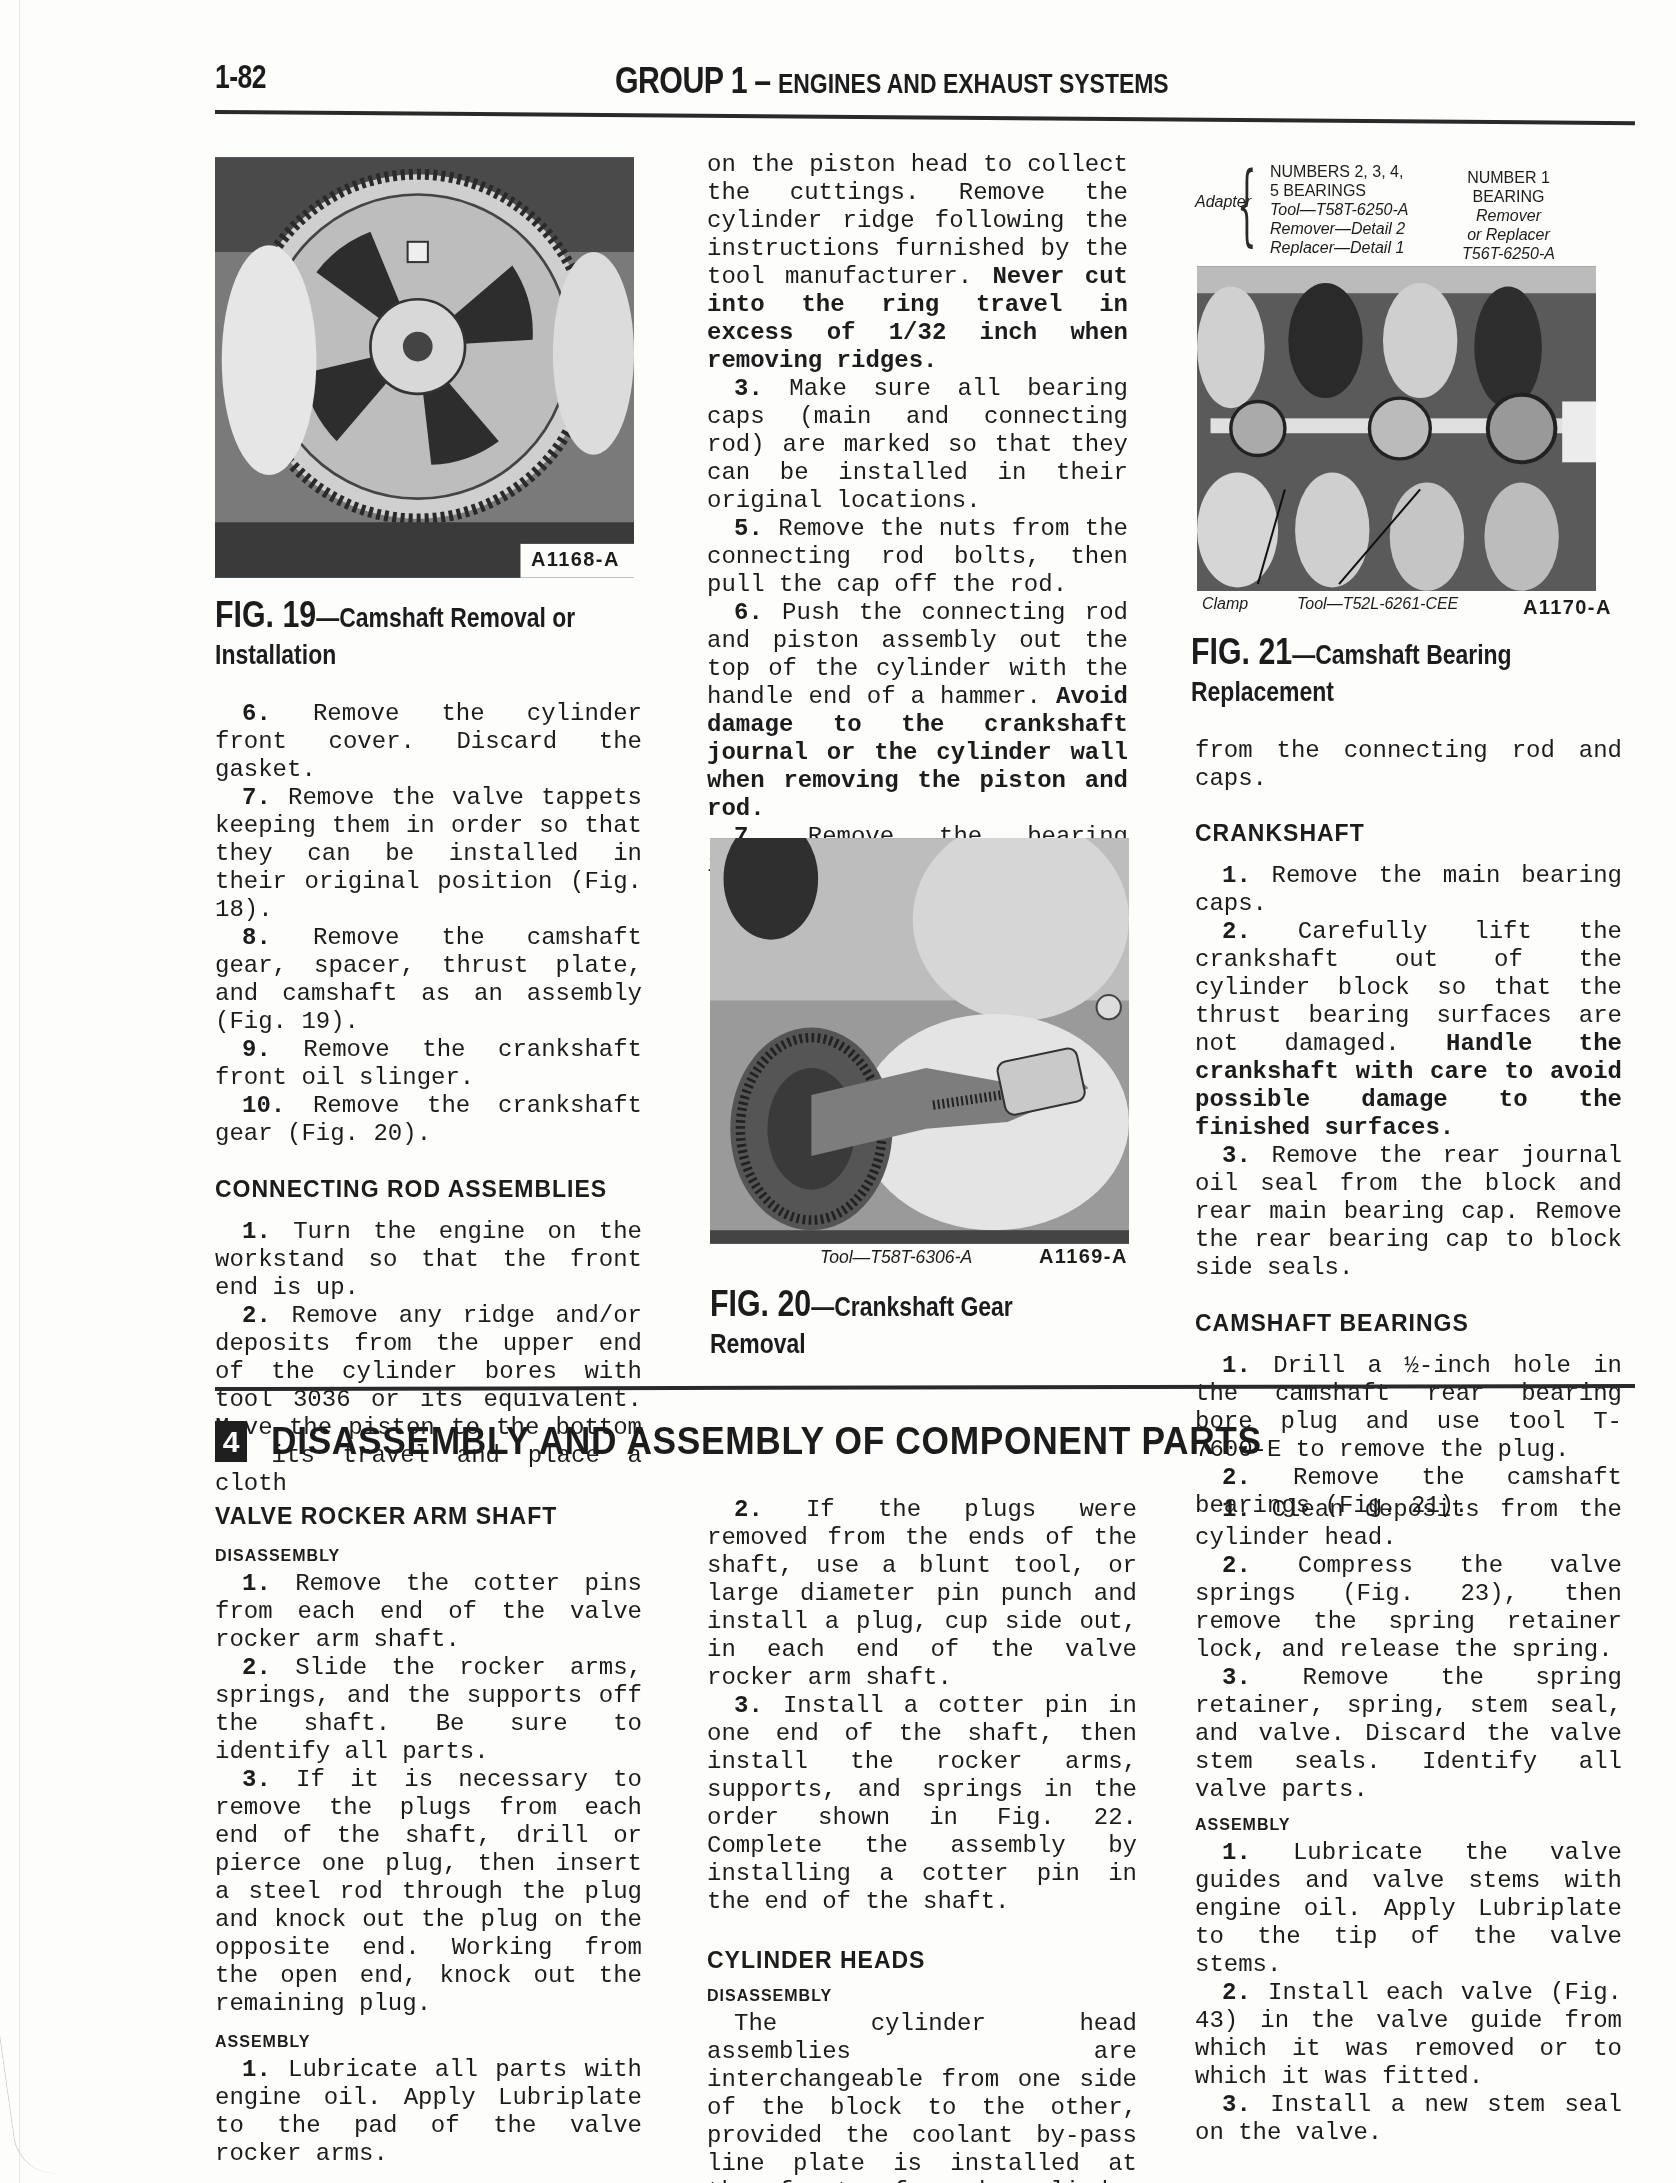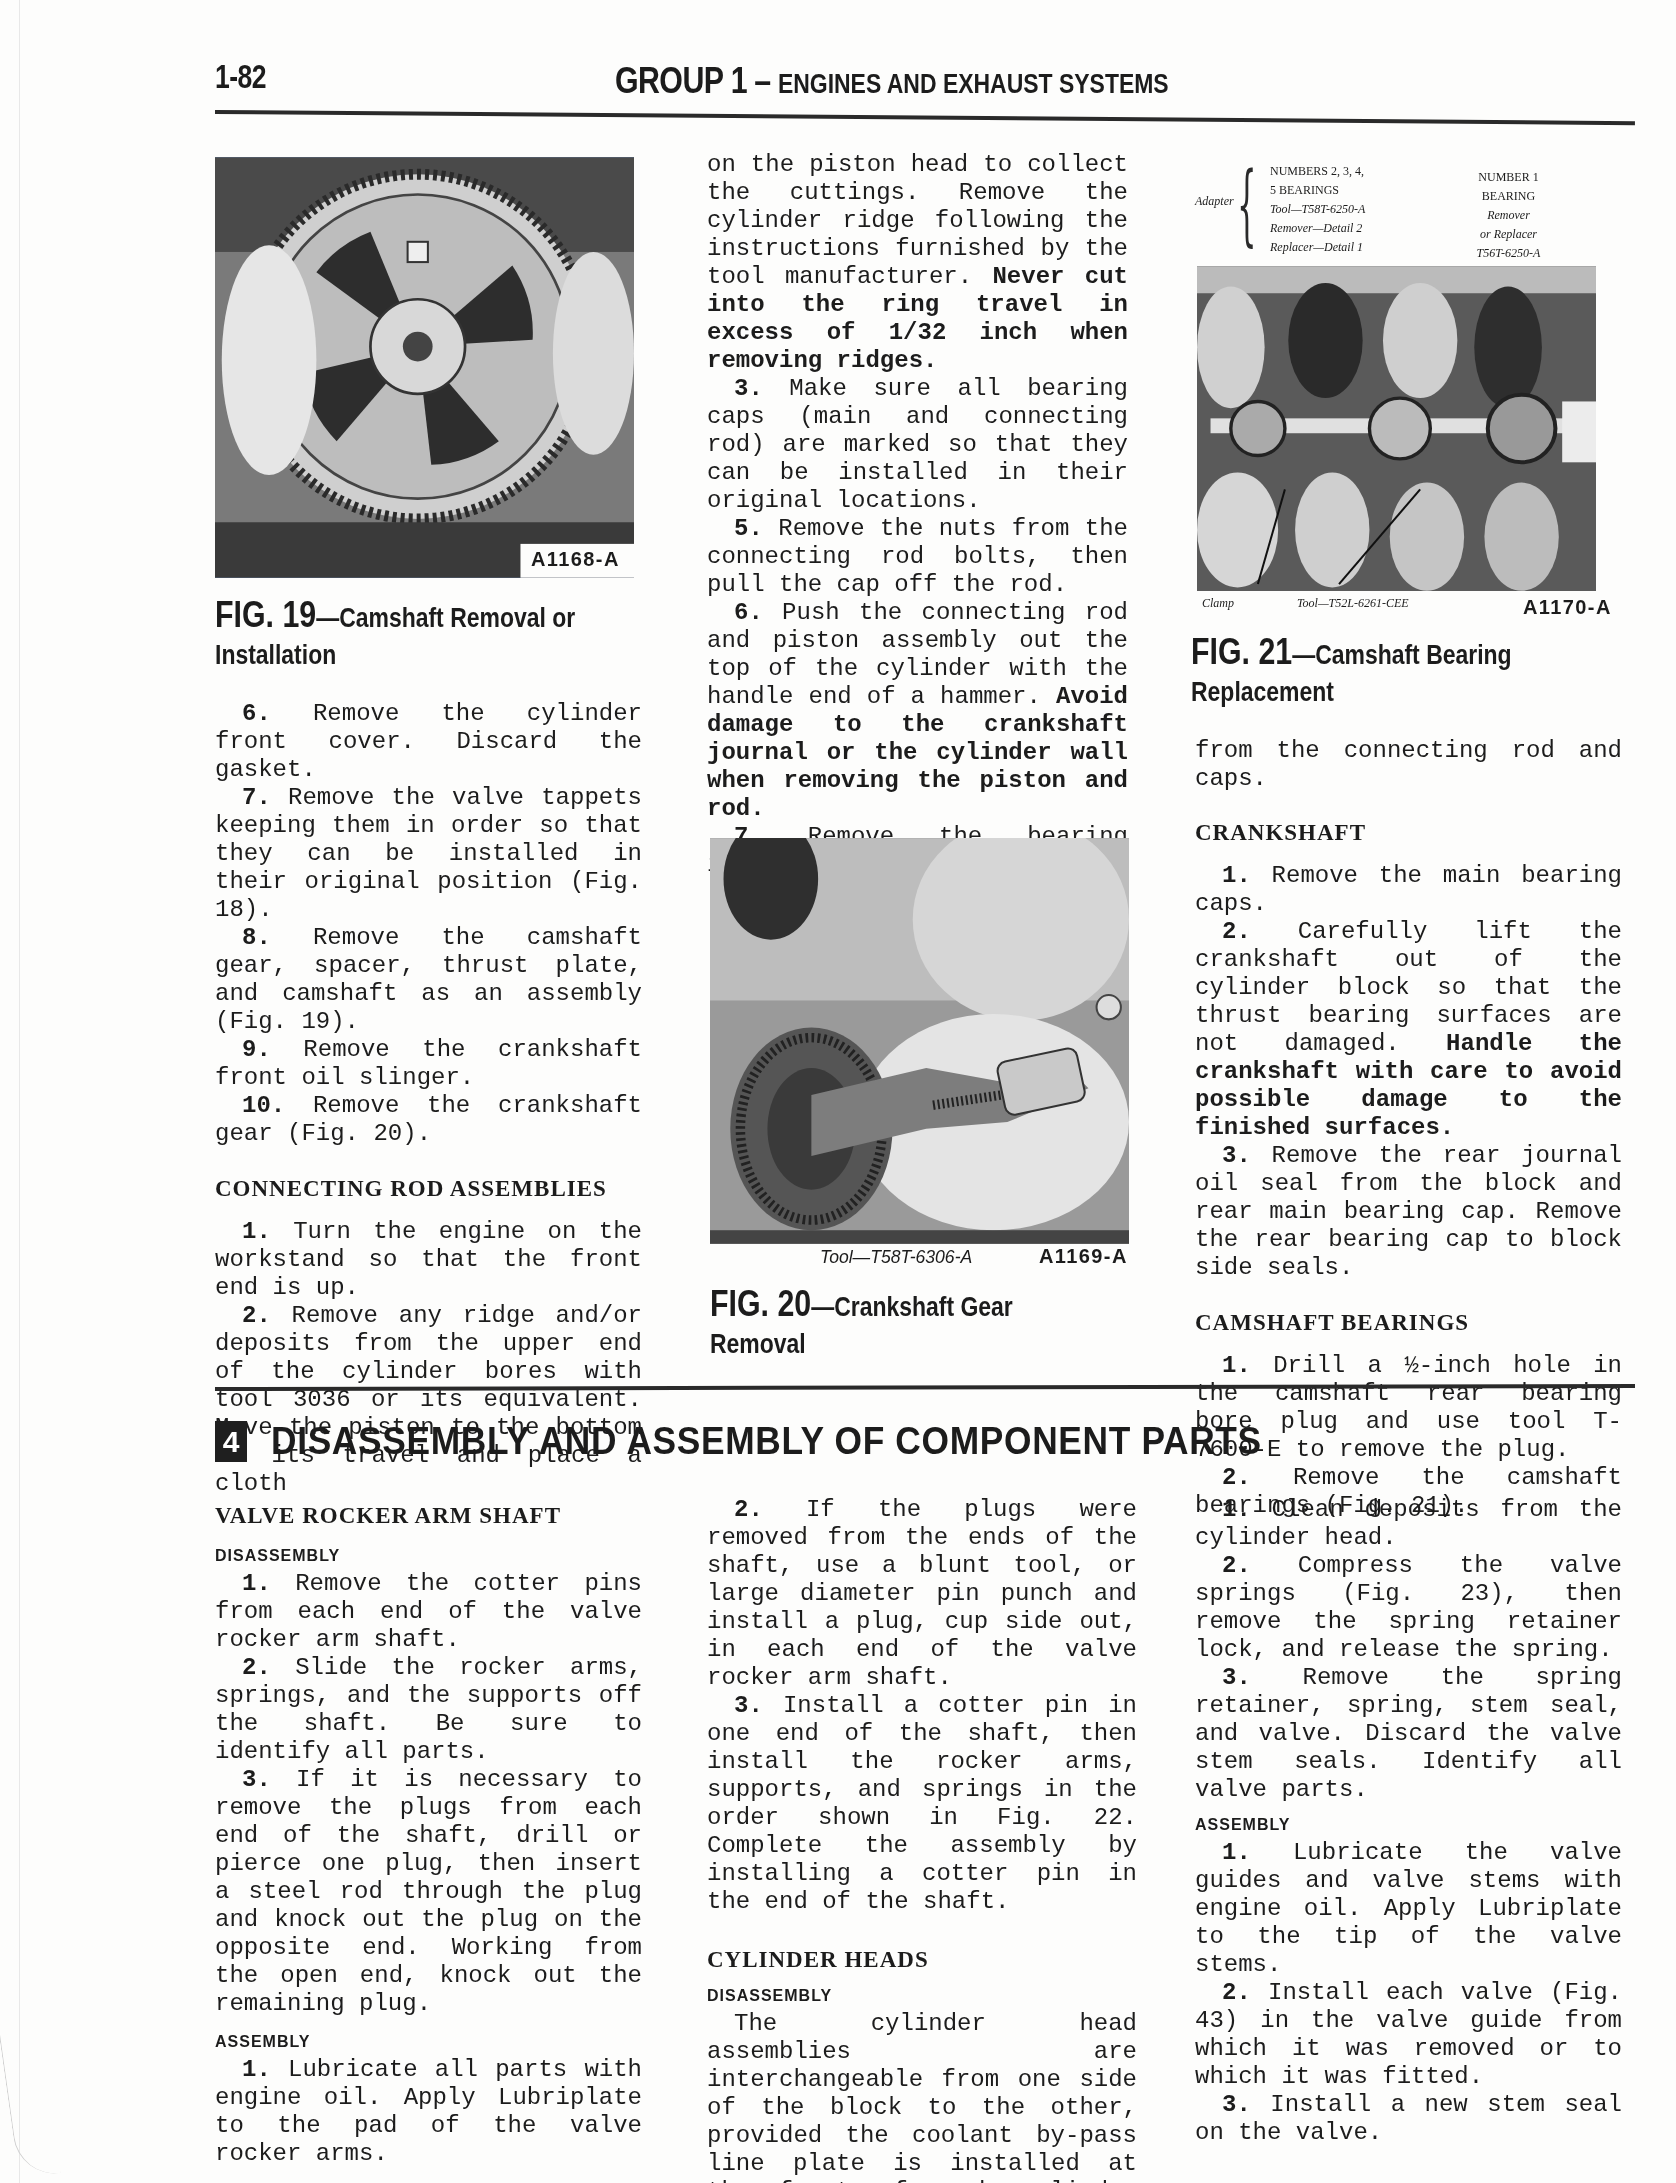--- a/index.html
+++ b/index.html
@@ -21,33 +21,33 @@
     .running-head .grp { font-weight: 900; font-size: 37px; letter-spacing: -0.7px;}
     .running-head .sub { font-weight: 700; font-size: 28px; }
     .rule-top { position:absolute; left: 215px; top: 110px; width: 1420px; height: 4px; background:#2a2a2a; transform: rotate(0.45deg); transform-origin:left; }
     .rule-mid { position:absolute; left: 215px; top: 1387px; width: 1420px; height: 4px; background:#2a2a2a; transform: rotate(-0.12deg); transform-origin:left; }
 
     
     .col { position:absolute; font-size: 24px; line-height: 28px; text-align: justify; }
     .col p { margin: 0; text-indent: 27px; font-family: Liberation Mono, monospace; }
     .col p.noind { text-indent: 0; }
     .col b { font-weight: 700; }
-    .h-sec { font-family:Liberation Serif, serif; font-weight:700; font-size: 23px; letter-spacing: 1px; margin: 0; text-align:left; }
+    .h-sec { font-family:Liberation Sans, sans-serif; font-weight:700; font-size: 23px; letter-spacing: 1px; margin: 0; text-align:left; }
     .h-sub { font-family:"Liberation Sans", "DejaVu Sans", sans-serif; font-weight:700; font-size: 16px; letter-spacing: 1px; margin: 0; text-align:left; }
 
     .fig-caption { font-family:"Liberation Sans", "DejaVu Sans", sans-serif; font-weight:700; text-align:left; line-height: 32px; transform: scaleX(0.82); transform-origin:left; white-space: nowrap;}
     .fig-caption .fignum { font-size: 37px; }
     .fig-caption .figtitle { font-size: 28px; }
     .fig-caption .line2 { font-size: 28px; display:block;}
 
     .photo { position:absolute; background: #5b5b5b; overflow:hidden; }
     .photo svg { width:100%; height:100%; display:block; }
     .code { font-family:"Liberation Sans", "DejaVu Sans", sans-serif; font-weight:700; font-size: 20px; letter-spacing: 1.4px; position:absolute; }
     .tool { font-family:"Liberation Sans", "DejaVu Sans", sans-serif; font-style: italic; font-size: 17.6px; position:absolute; white-space:nowrap;}
-    .callout { font-family:Liberation Serif, serif; font-size: 12px; line-height: 19px; position:absolute; white-space:nowrap;}
+    .callout { font-family:Liberation Sans, sans-serif; font-size: 16px; line-height: 19px; position:absolute; white-space:nowrap;}
     .callout i { font-style: italic; }
 
     .section-banner { position:absolute; left: 215px; top: 1420px; display:flex; align-items:center; }
     .sec-icon { width: 32px; height: 41px; background:#1f1f1f; color:#fff; font-family:"Liberation Sans", "DejaVu Sans", sans-serif; font-weight:900; font-size: 30px; display:flex; align-items:center; justify-content:center; }
     .sec-title { font-family:"Liberation Sans", "DejaVu Sans", sans-serif; font-weight: 900; font-size: 38px; margin-left: 24px; letter-spacing: 0.7px; white-space:nowrap; transform: scaleX(0.93); transform-origin:left; }
   </style>
 </head>
 <body>
 
 <div class="page">

